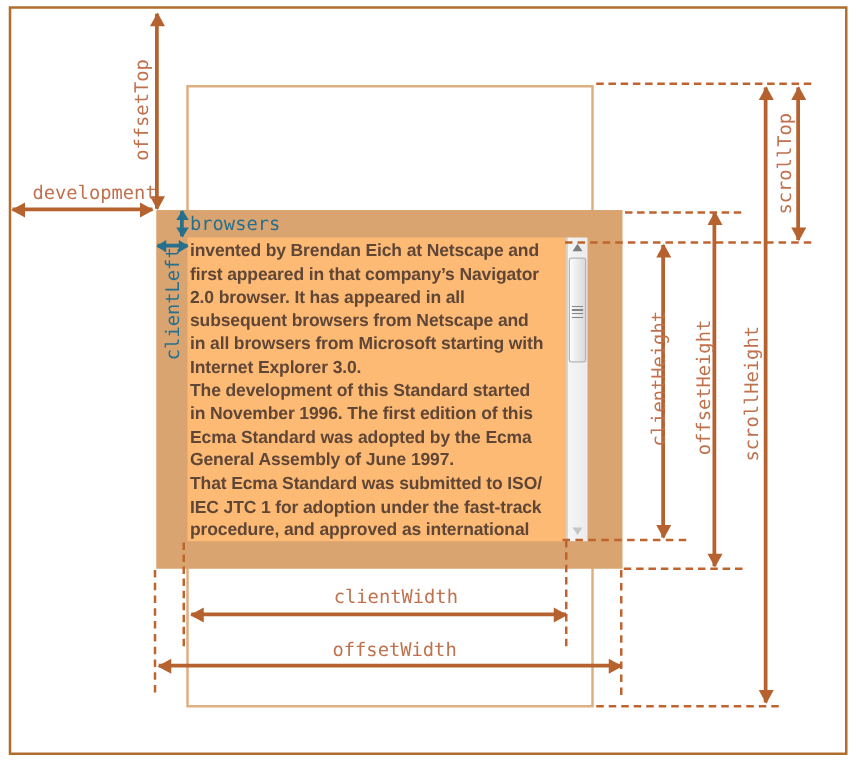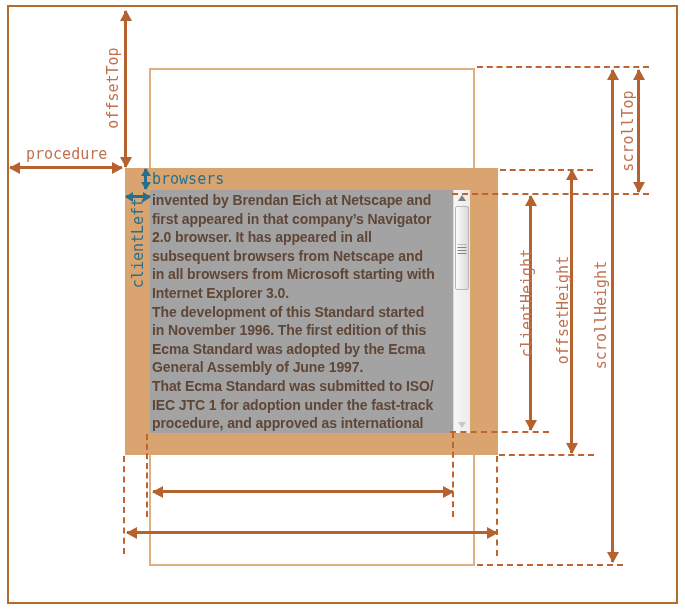--- a/index.html
+++ b/index.html
@@ -7,21 +7,21 @@
     position:relative; width:685px; height:615px; overflow:hidden;
     background:#fff; font-family:"DejaVu Sans Mono", monospace;
   }
   .stage * { box-sizing:border-box; }
 
   .page-border { position:absolute; border:2px solid #b06d2e; }
   .outline     { position:absolute; border:2px solid #ddb083; }
 
   .elem  { position:absolute; background:#d9a470; }
   .etext {
-    position:absolute; background:#a3a3a3; overflow:hidden;
+    position:absolute; background:#fdba74; overflow:hidden;
     font-family:"Liberation Sans", sans-serif; font-weight:bold;
     font-size:14px; line-height:18.6px; letter-spacing:-0.1px;
     color:#5f4636; white-space:pre; padding:1px 0 0 2px;
   }
 
   
   .sbar { position:absolute; background:linear-gradient(to right,#f6f6f6,#ebebeb); border-left:1px solid #dcdcdc; }
   .sb-btn { position:absolute; left:0; width:100%; height:16px; }
   .sb-up { top:0; } .sb-down { bottom:0; }
   .tri-up { position:absolute; left:50%; top:5px; transform:translateX(-50%);
@@ -117,21 +117,23 @@
   <div class="arr v teal" style="left:144px;top:169px;height:20px;"></div>
   <div class="arr h teal" style="left:126px;top:195px;width:24px;"></div>
   <div class="arr h" style="left:153px;top:490px;width:300px;"></div>
   <div class="arr h" style="left:127px;top:531px;width:370px;"></div>
   <div class="arr v" style="left:529px;top:196px;height:234px;"></div>
   <div class="arr v" style="left:570px;top:170px;height:283px;"></div>
   <div class="arr v" style="left:611px;top:70px;height:492px;"></div>
   <div class="arr v" style="left:637px;top:70px;height:122px;"></div>
 
   <div class="vlabel salmon" style="left:113px;top:88px;">offsetTop</div>
-  <div class="hlabel salmon" style="left:26px;top:145px;">procedure</div>
+  <div class="hlabel salmon" style="left:26px;top:145px;">development</div>
   <div class="hlabel tealtx" style="left:152px;top:170px;">browsers</div>
   <div class="vlabel tealtx" style="left:138px;top:243px;">clientLeft</div>
+  <div class="hlabel salmon" style="left:267px;top:468px;">clientWidth</div>
+  <div class="hlabel salmon" style="left:266px;top:511px;">offsetWidth</div>
   <div class="vlabel salmon" style="left:527px;top:303px;">clientHeight</div>
   <div class="vlabel salmon" style="left:563px;top:310px;">offsetHeight</div>
   <div class="vlabel salmon" style="left:601px;top:315px;">scrollHeight</div>
   <div class="vlabel salmon" style="left:628px;top:131px;">scrollTop</div>
 
 </div>
 
 </body></html>

